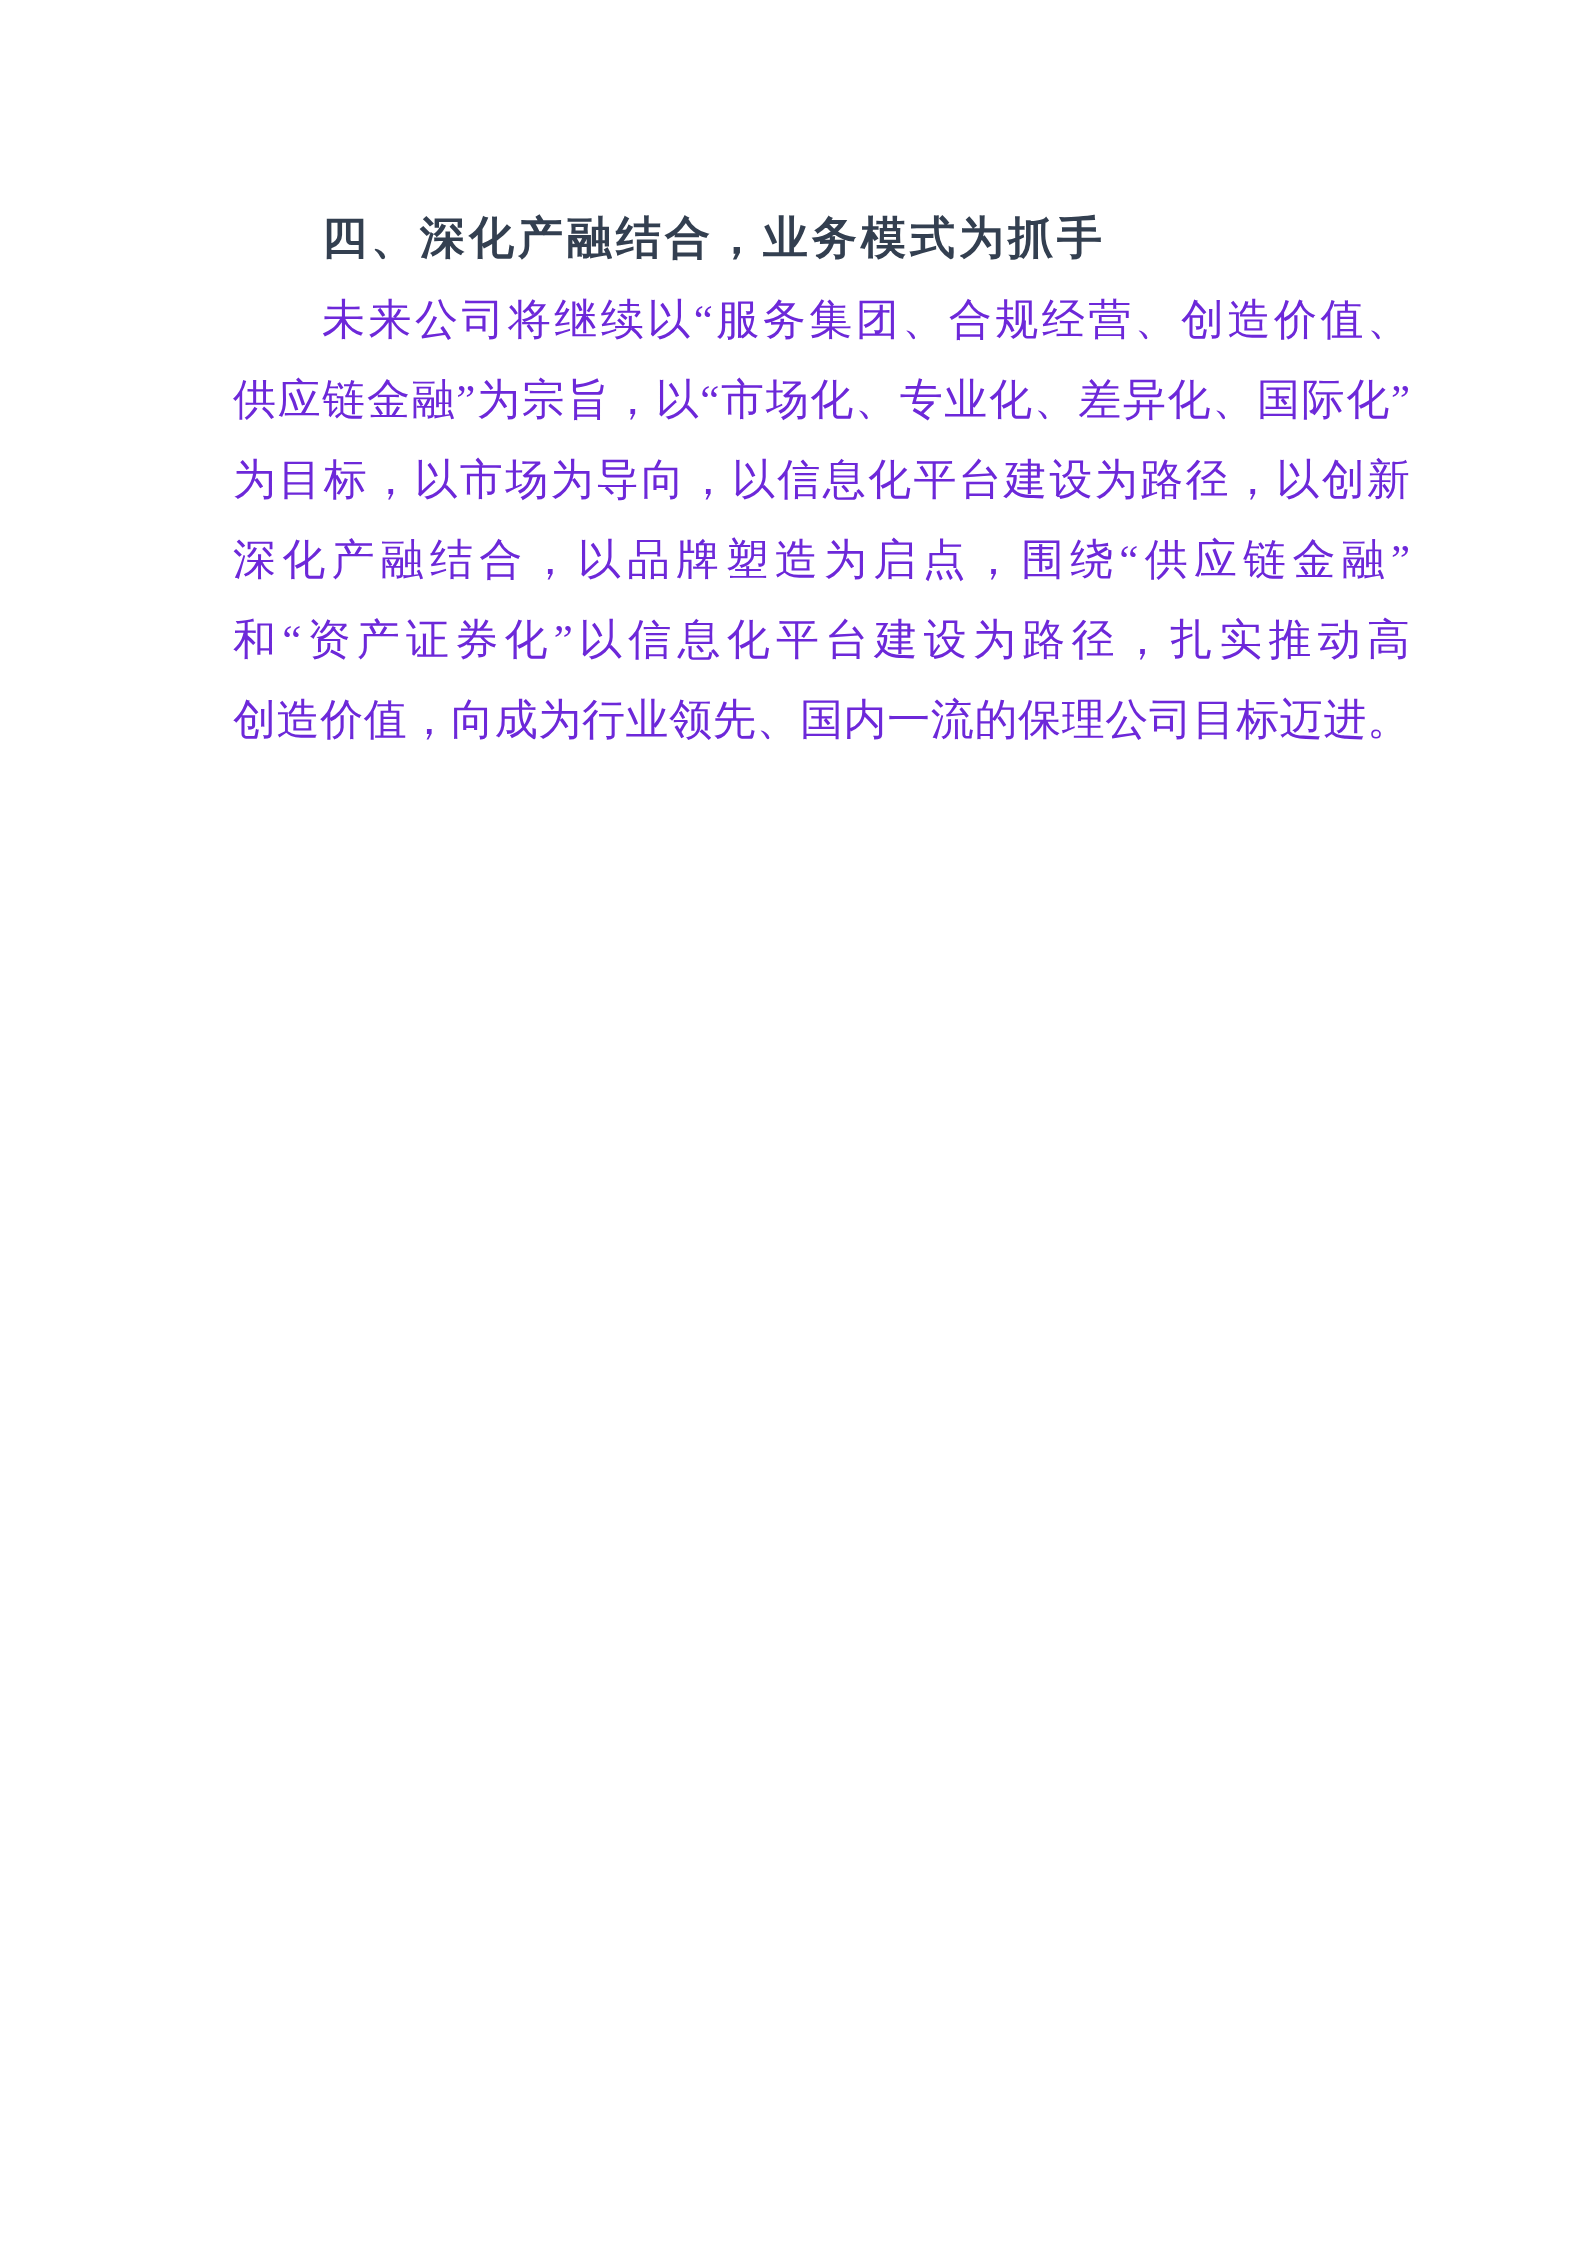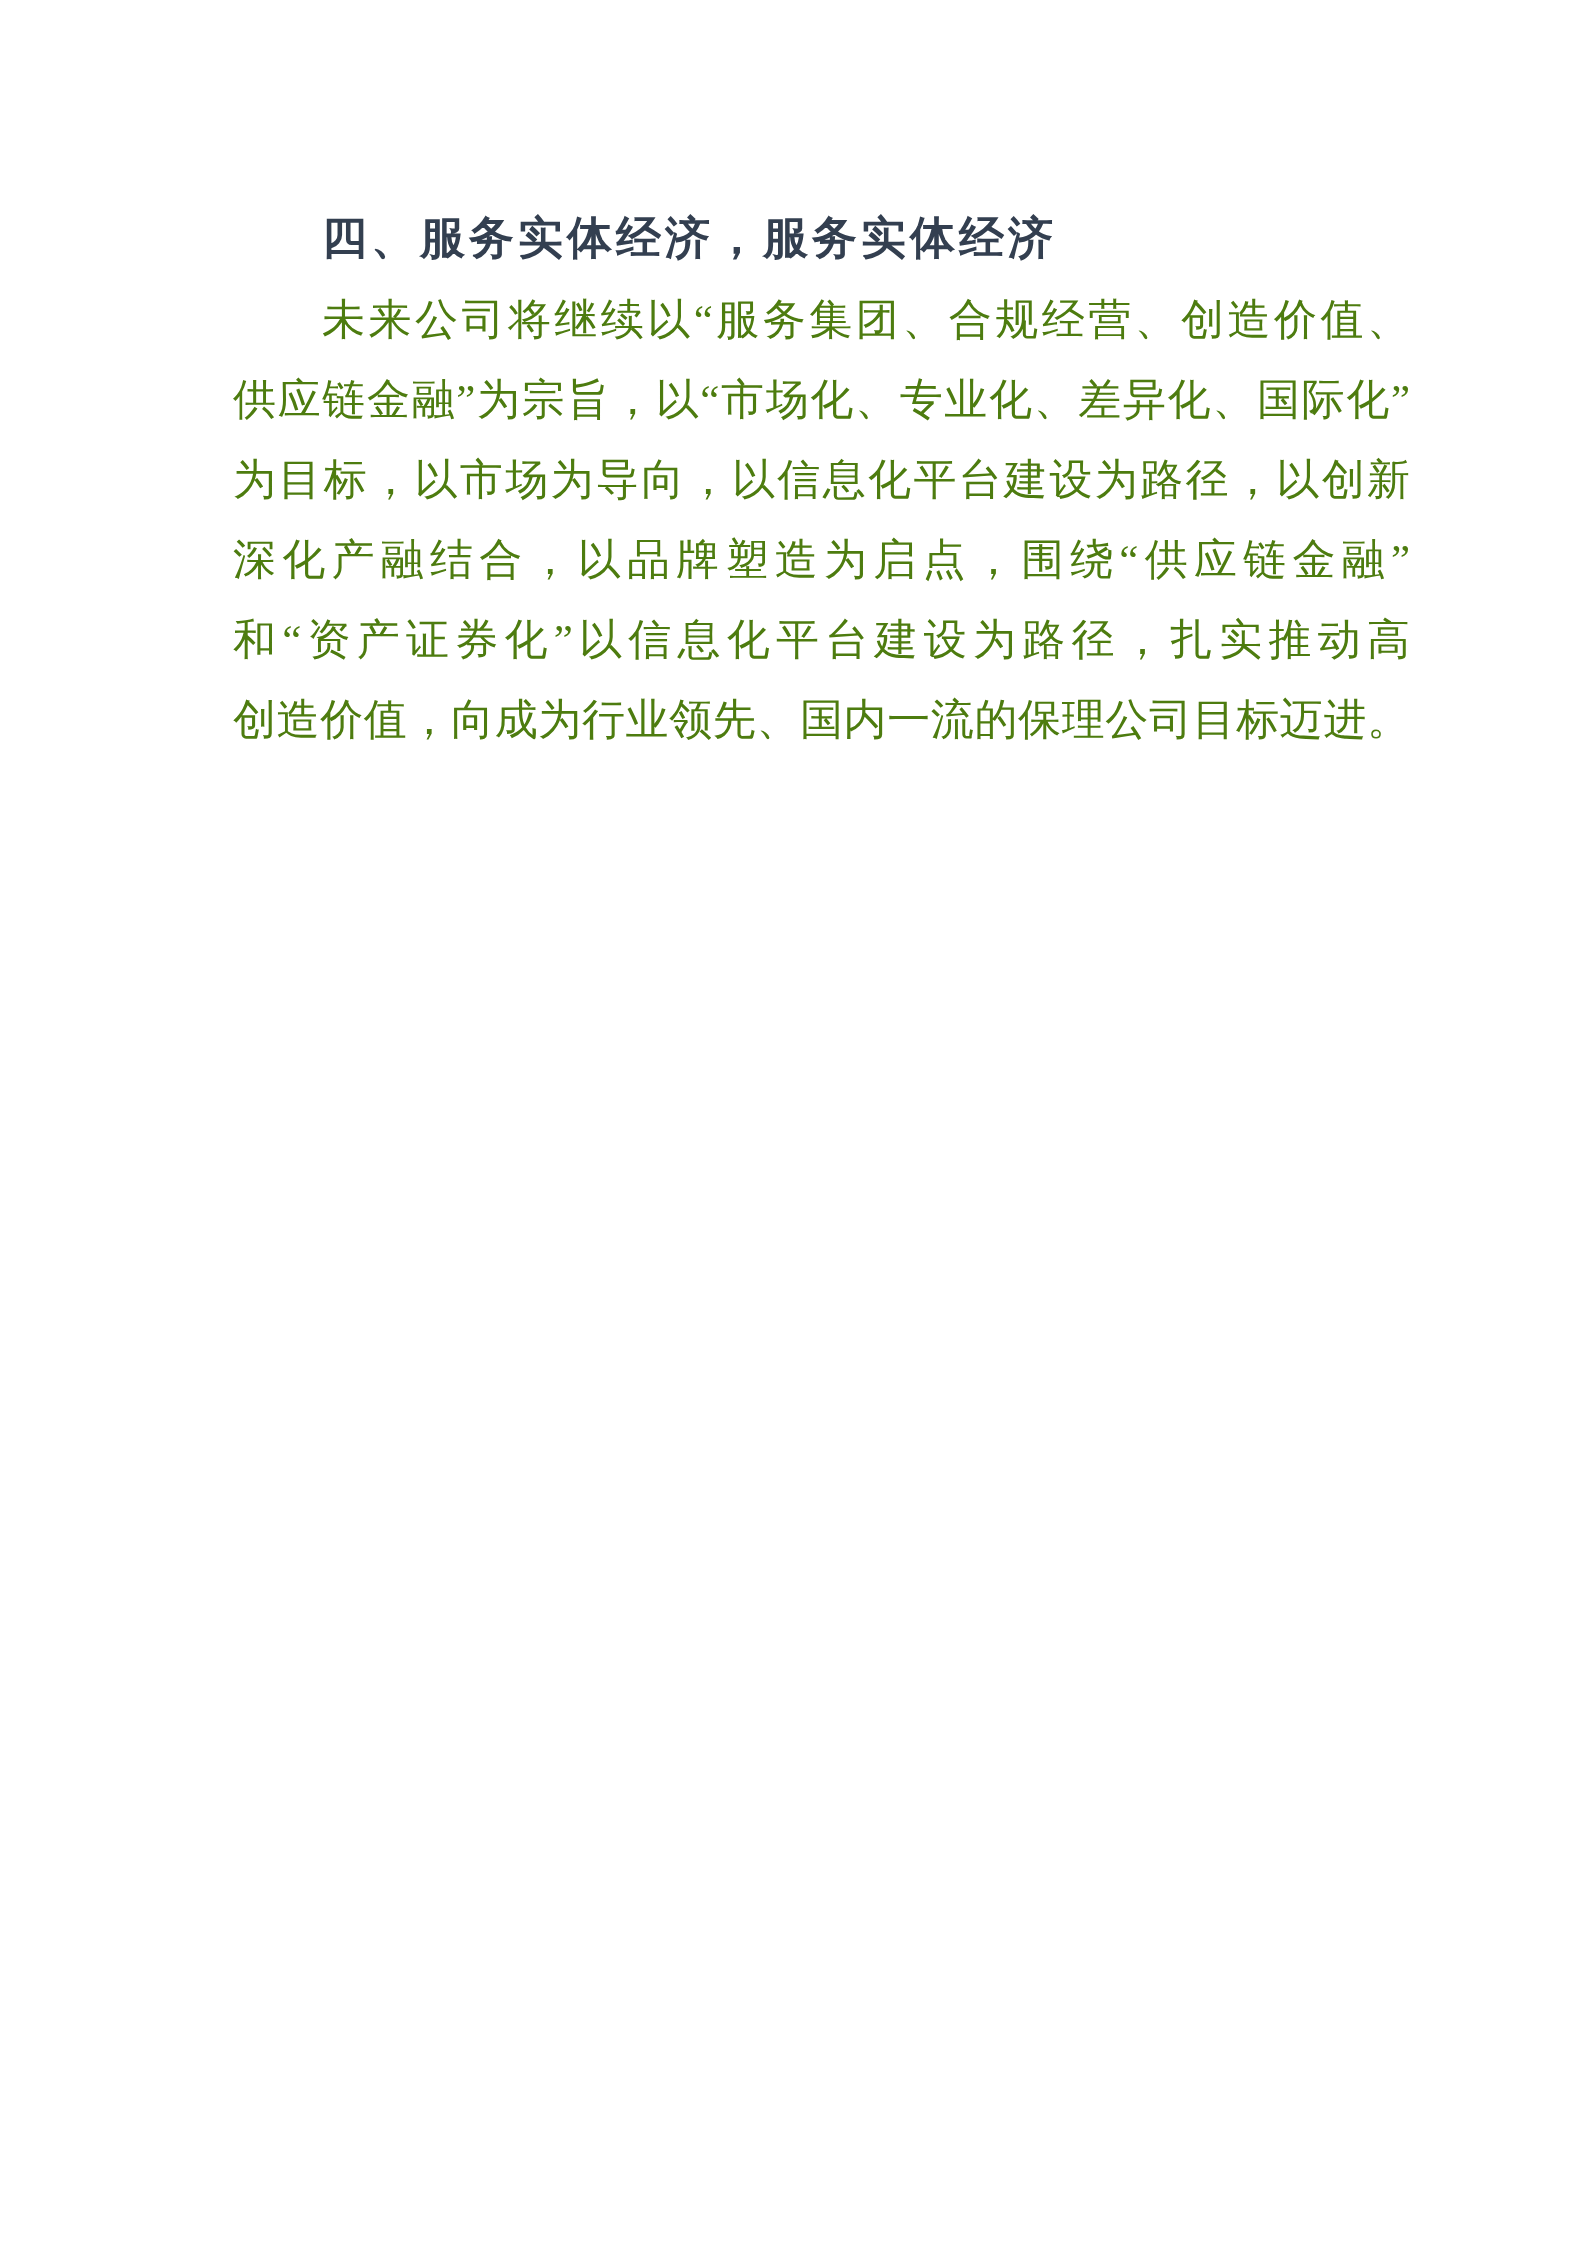--- a/index.html
+++ b/index.html
@@ -30,35 +30,35 @@
     color: #333F50;
     text-indent: 89px;
     white-space: nowrap;
     text-align: left;
   }
   .para-line {
     font-family: "Liberation Serif", "DejaVu Serif", serif;
     font-weight: normal;
     font-size: 43px;
     line-height: 80px;
-    color: #4d7c0f;
+    color: #6d28d9;
     text-align: justify;
     text-align-last: justify;
     -moz-text-align-last: justify;
   }
   .para-line.first-line {
     text-indent: 89px;
   }
 </style>
 </head>
 <body>
 
 <div class="page">
   <div class="content">
-    <h1 class="heading">四、服务实体经济，服务实体经济</h1>
+    <h1 class="heading">四、深化产融结合，业务模式为抓手</h1>
     <div class="para-line first-line">未来公司将继续以“服务集团、合规经营、创造价值、</div>
     <div class="para-line">供应链金融”为宗旨，以“市场化、专业化、差异化、国际化”</div>
     <div class="para-line">为目标，以市场为导向，以信息化平台建设为路径，以创新</div>
     <div class="para-line">深化产融结合，以品牌塑造为启点，围绕“供应链金融”</div>
     <div class="para-line">和“资产证券化”以信息化平台建设为路径，扎实推动高</div>
     <div class="para-line">创造价值，向成为行业领先、国内一流的保理公司目标迈进。</div>
   </div>
 </div>
 
 </body></html>

